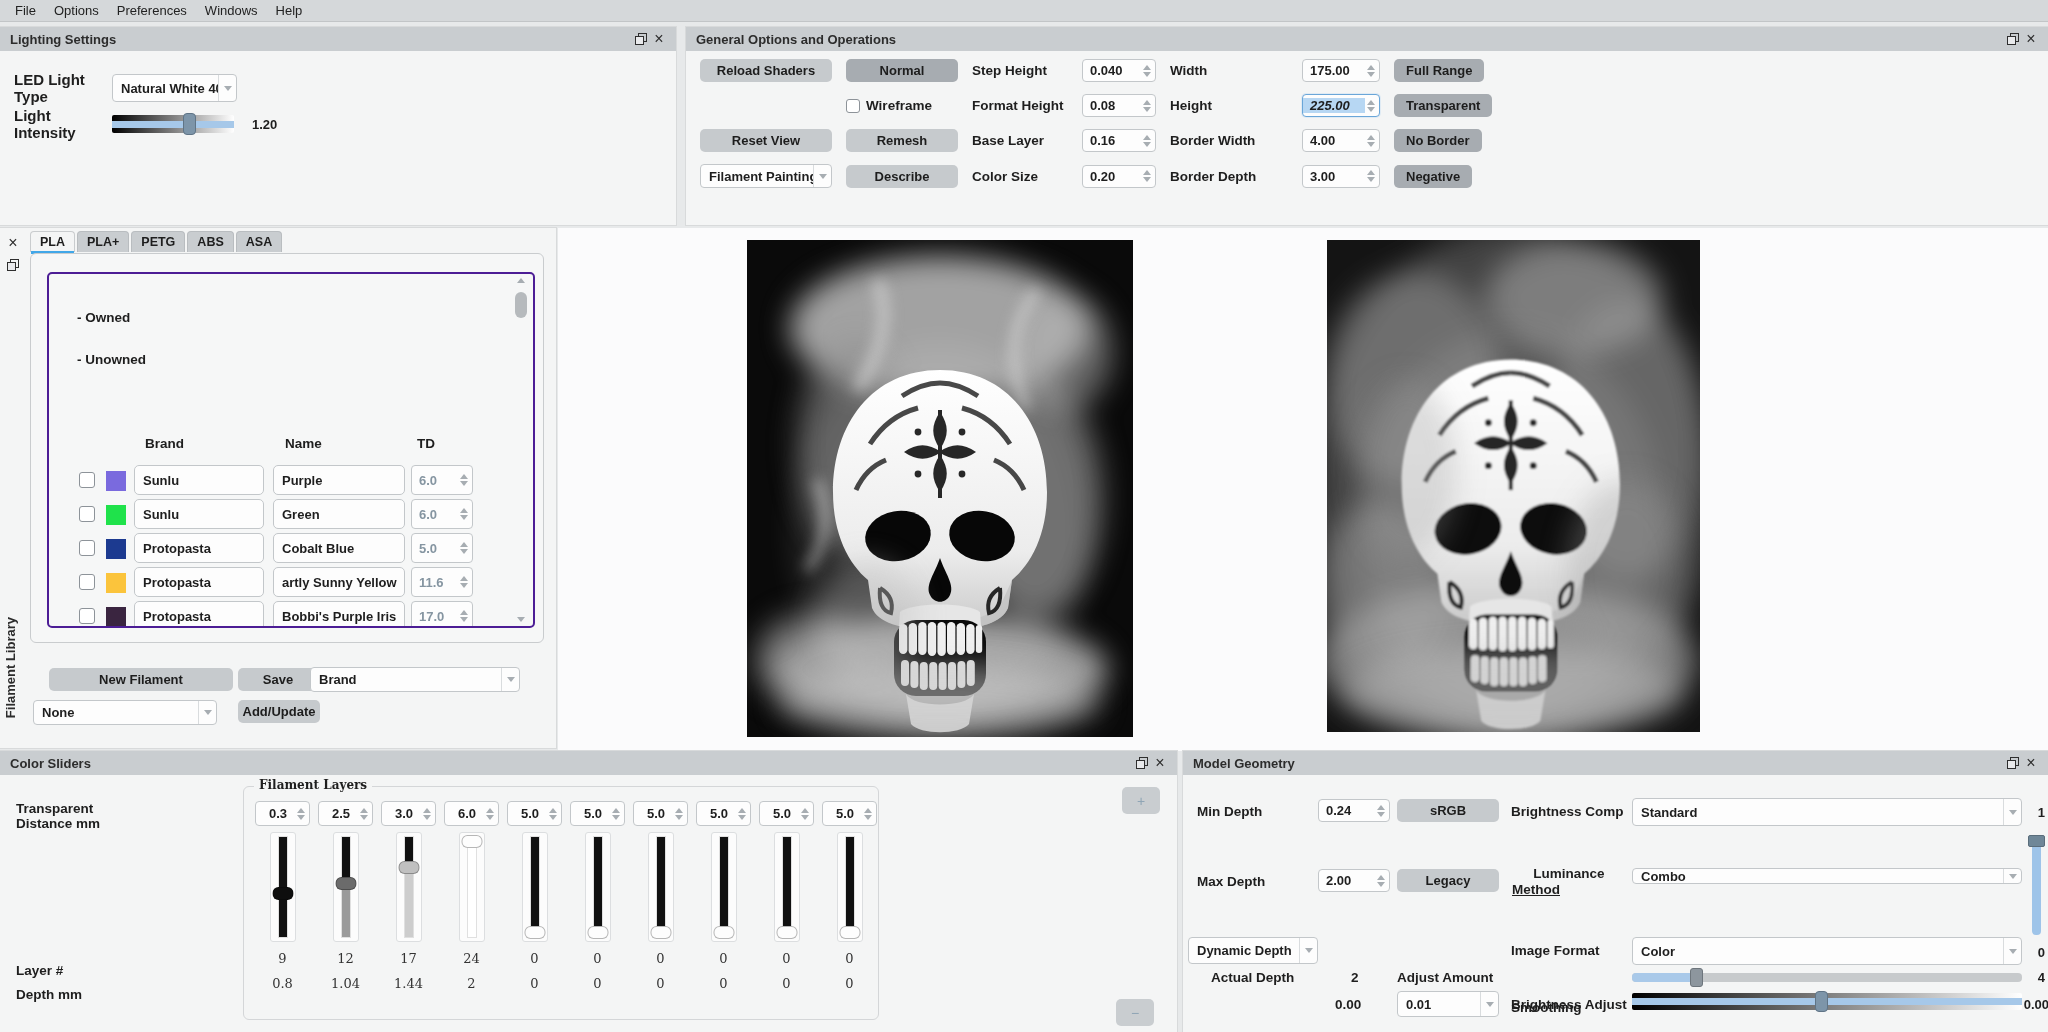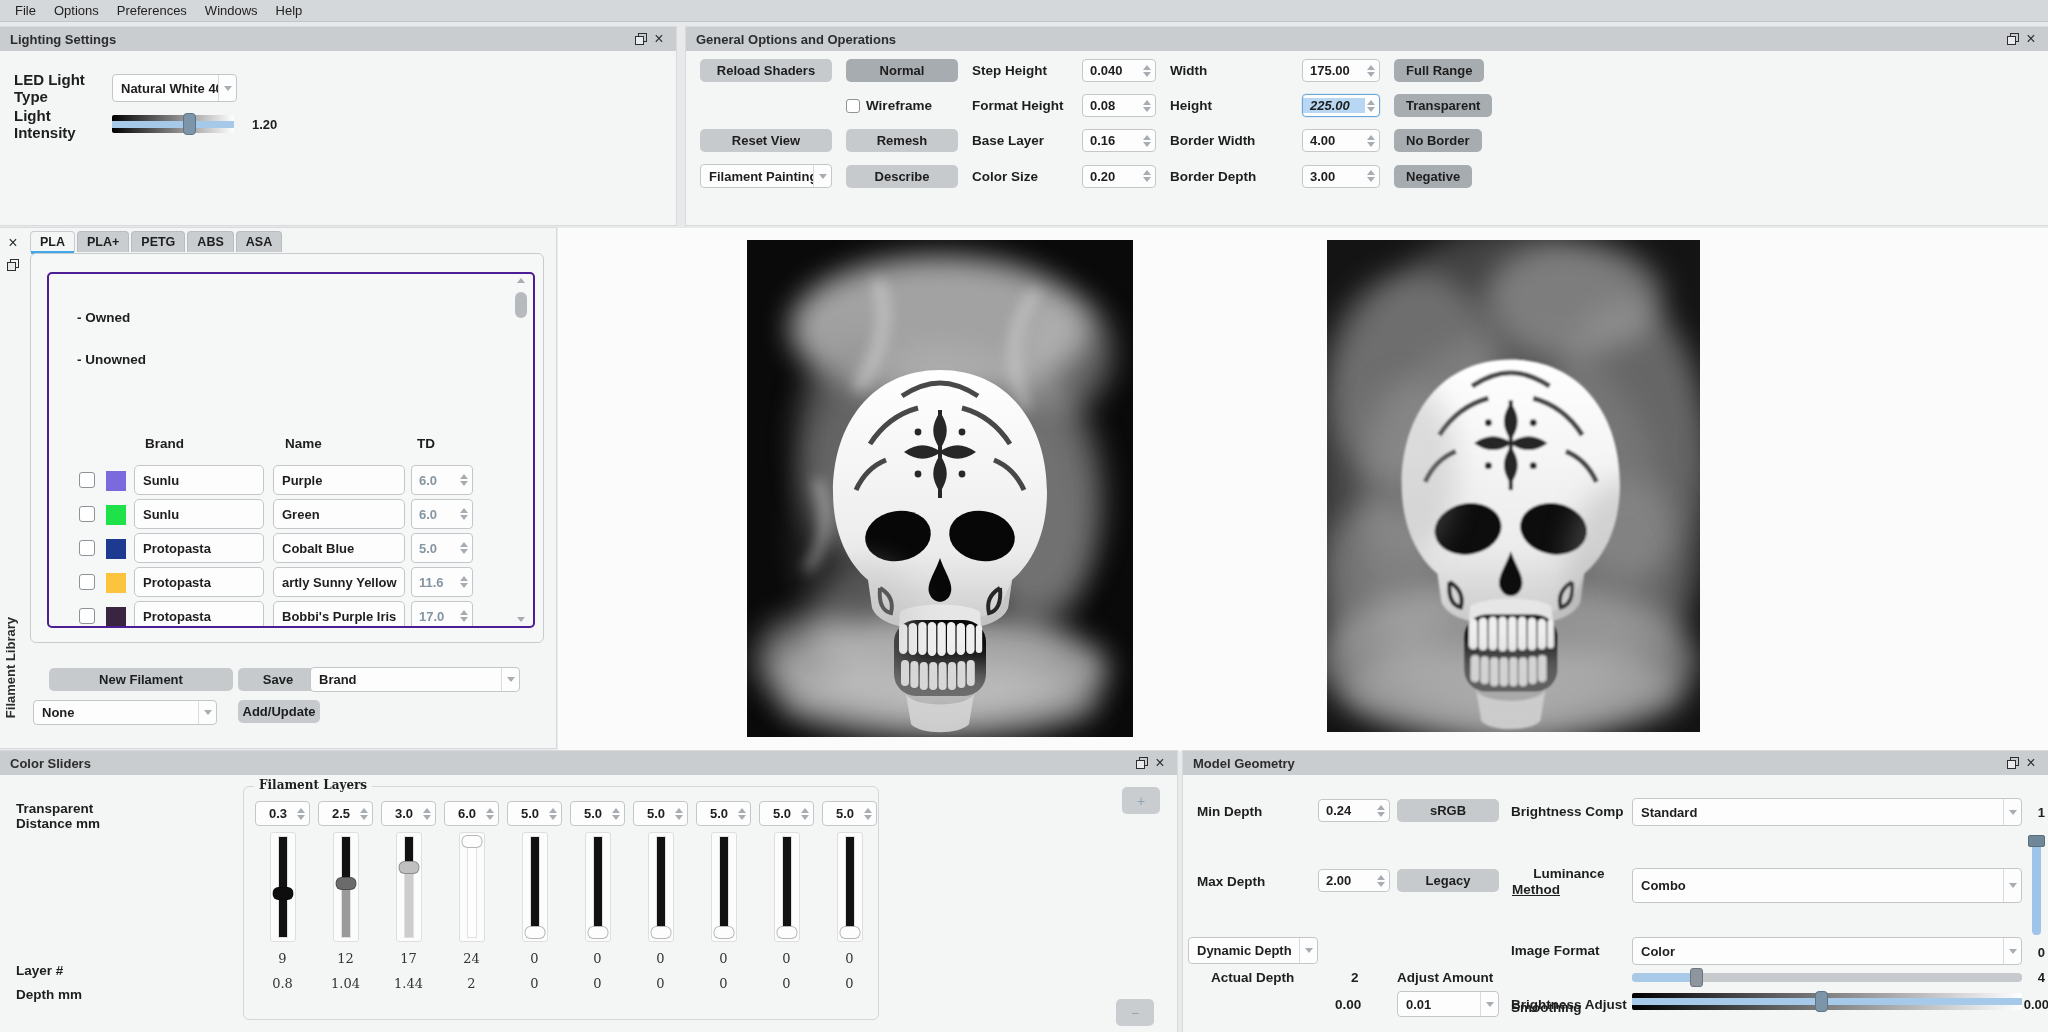--- a/index.html
+++ b/index.html
@@ -767,21 +767,21 @@
       <div class="mg-item spin" style="left:135px; top:94px; width:72px;">
         <span class="sv">2.00</span>
         <span class="sarrows">
             <span class="tri-u"></span>
             <span class="tri-d"></span>
           </span>
       </div>
       <div class="mg-item btn" style="left:214px; top:94px; width:102px;">Legacy</div>
       <span class="mg-item mg-lbl" style="left:338px; top:91px; width:96px; text-align:center;">Luminance</span>
       <span class="mg-item mg-lbl" style="left:329px; top:107px; width:96px; text-align:left;text-decoration:underline;">Method</span>
-      <div class="mg-item combo" style="left:449px; top:93px; width:390px; height:35px;">
+      <div class="mg-item combo" style="left:449px; top:93px; width:390px; height:16px;">
         <span class="cv">Combo</span>
         <span class="ca">
             <span class="tri-d"></span>
           </span>
       </div>
 
       <div class="mg-item combo" style="left:5px; top:162px; width:130px; height:27px;">
         <span class="cv">Dynamic Depth</span>
         <span class="ca">
             <span class="tri-d"></span>

